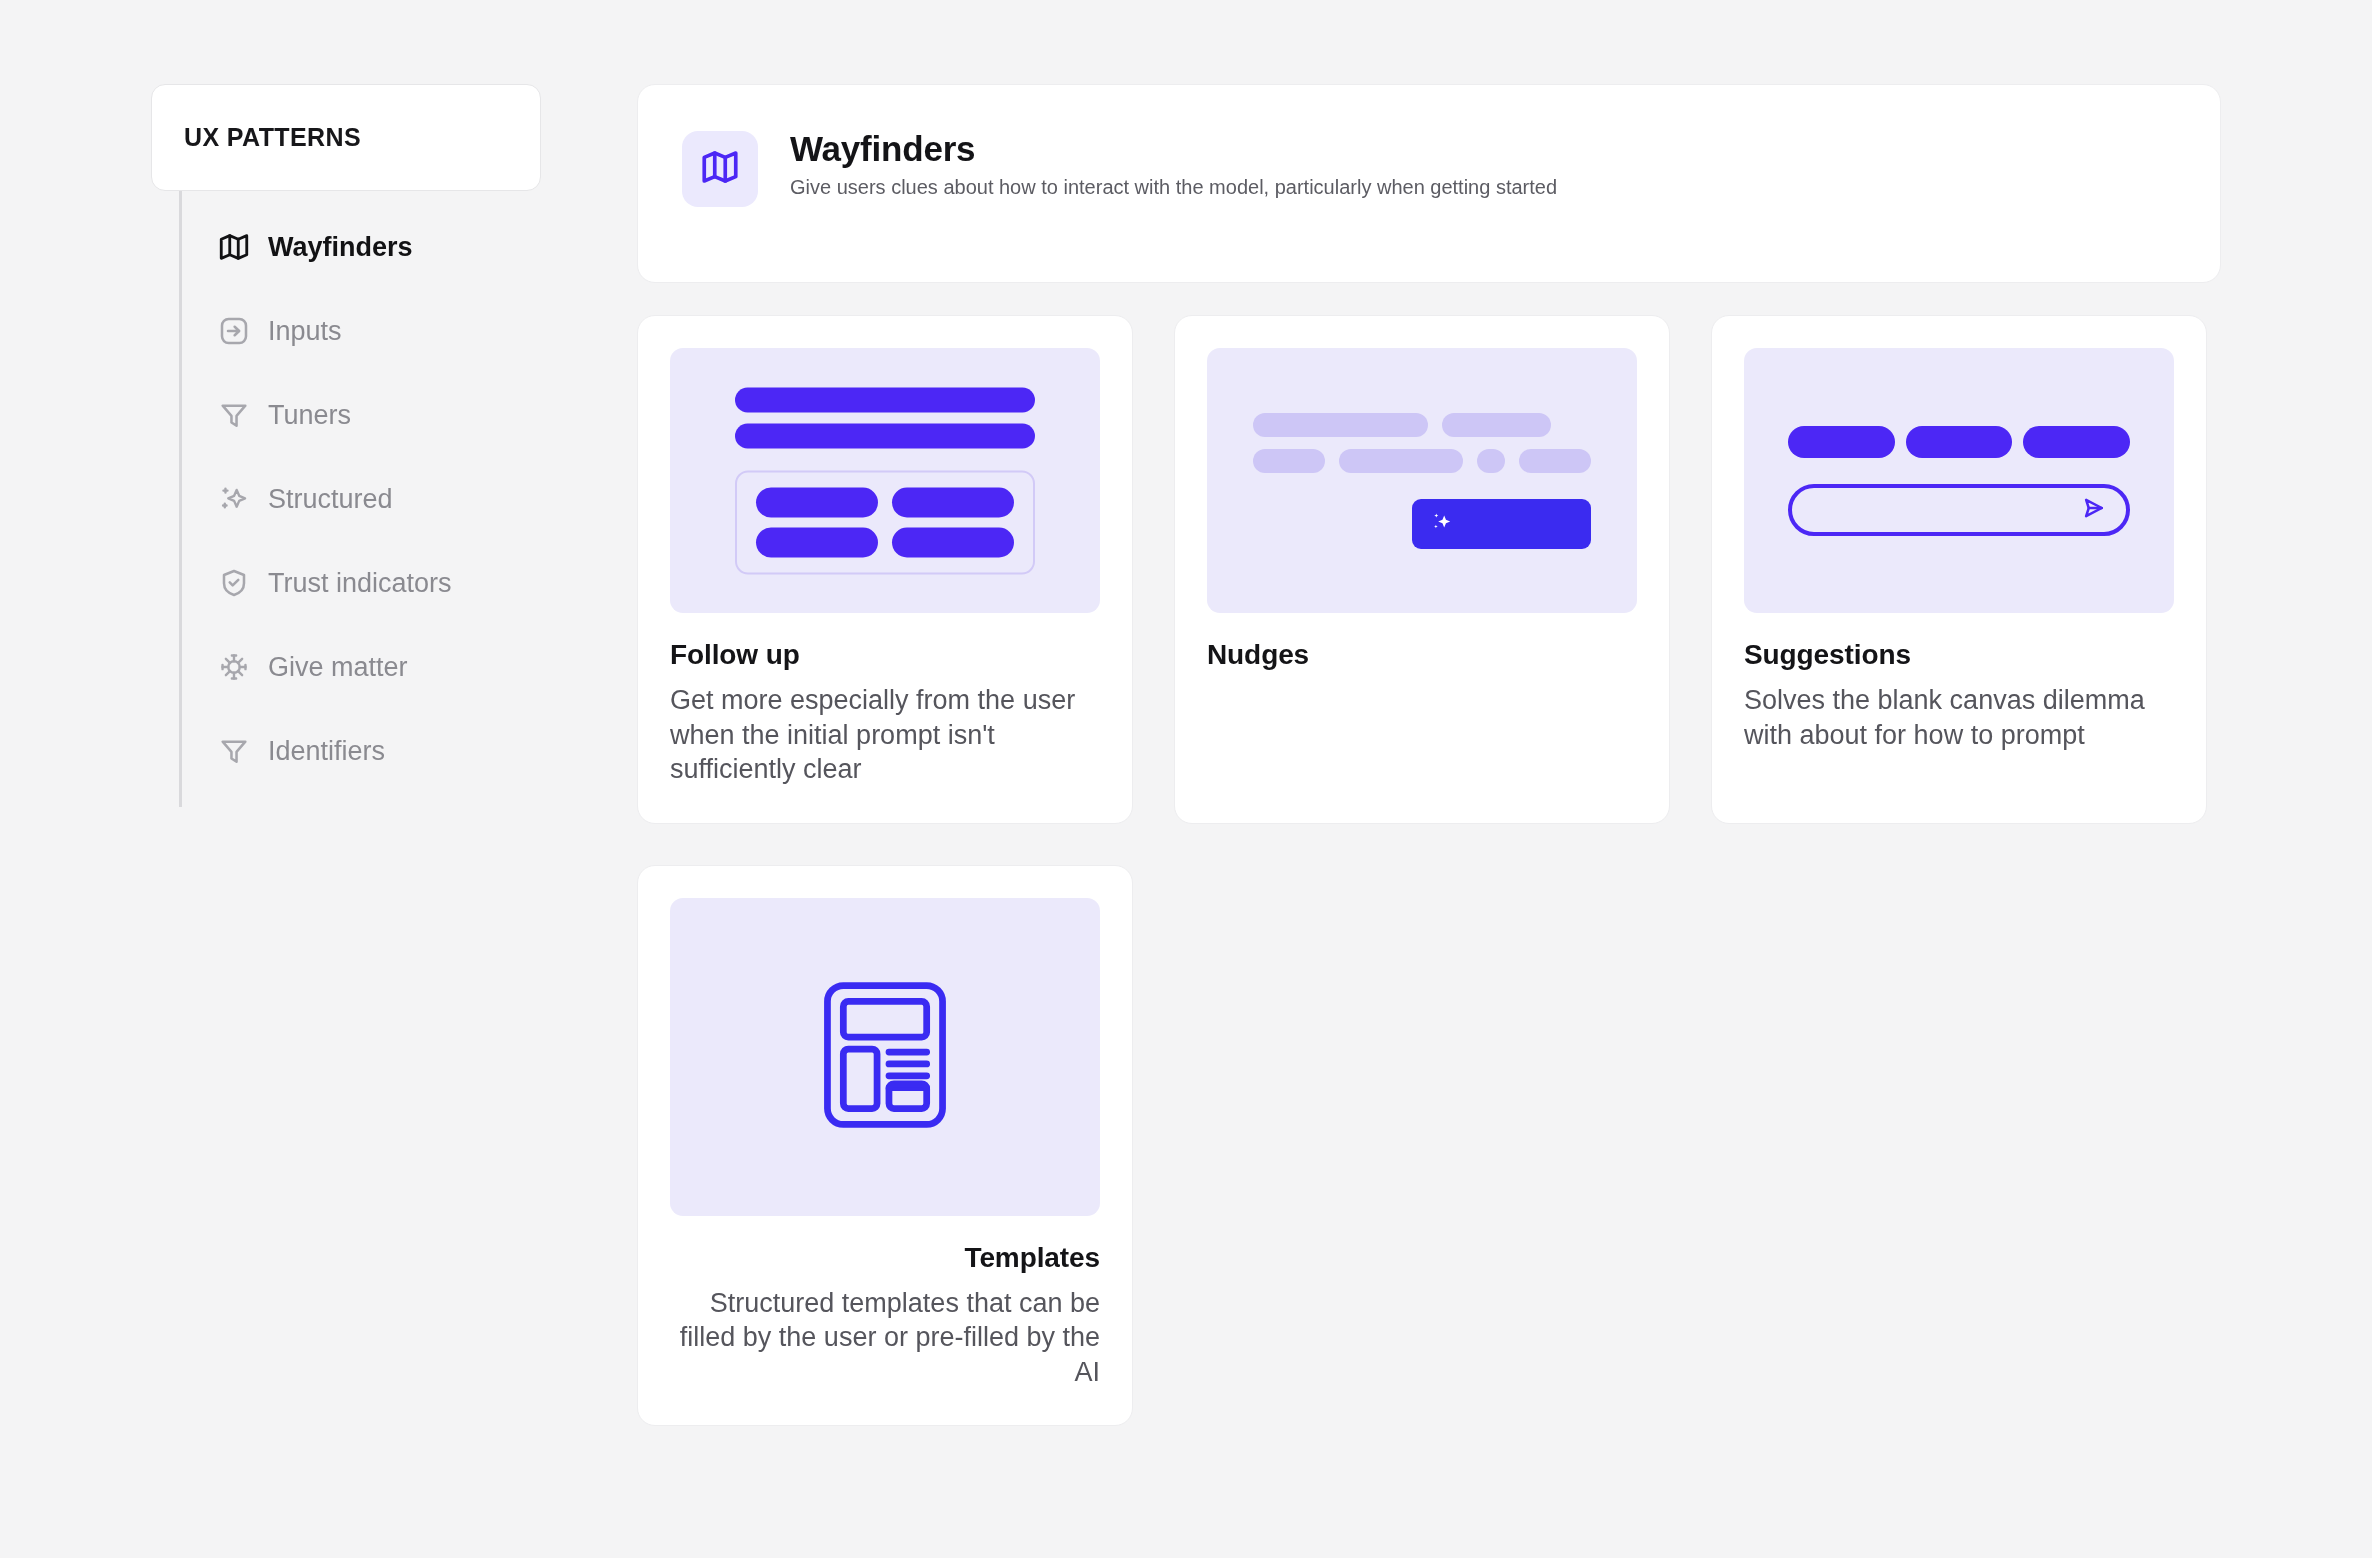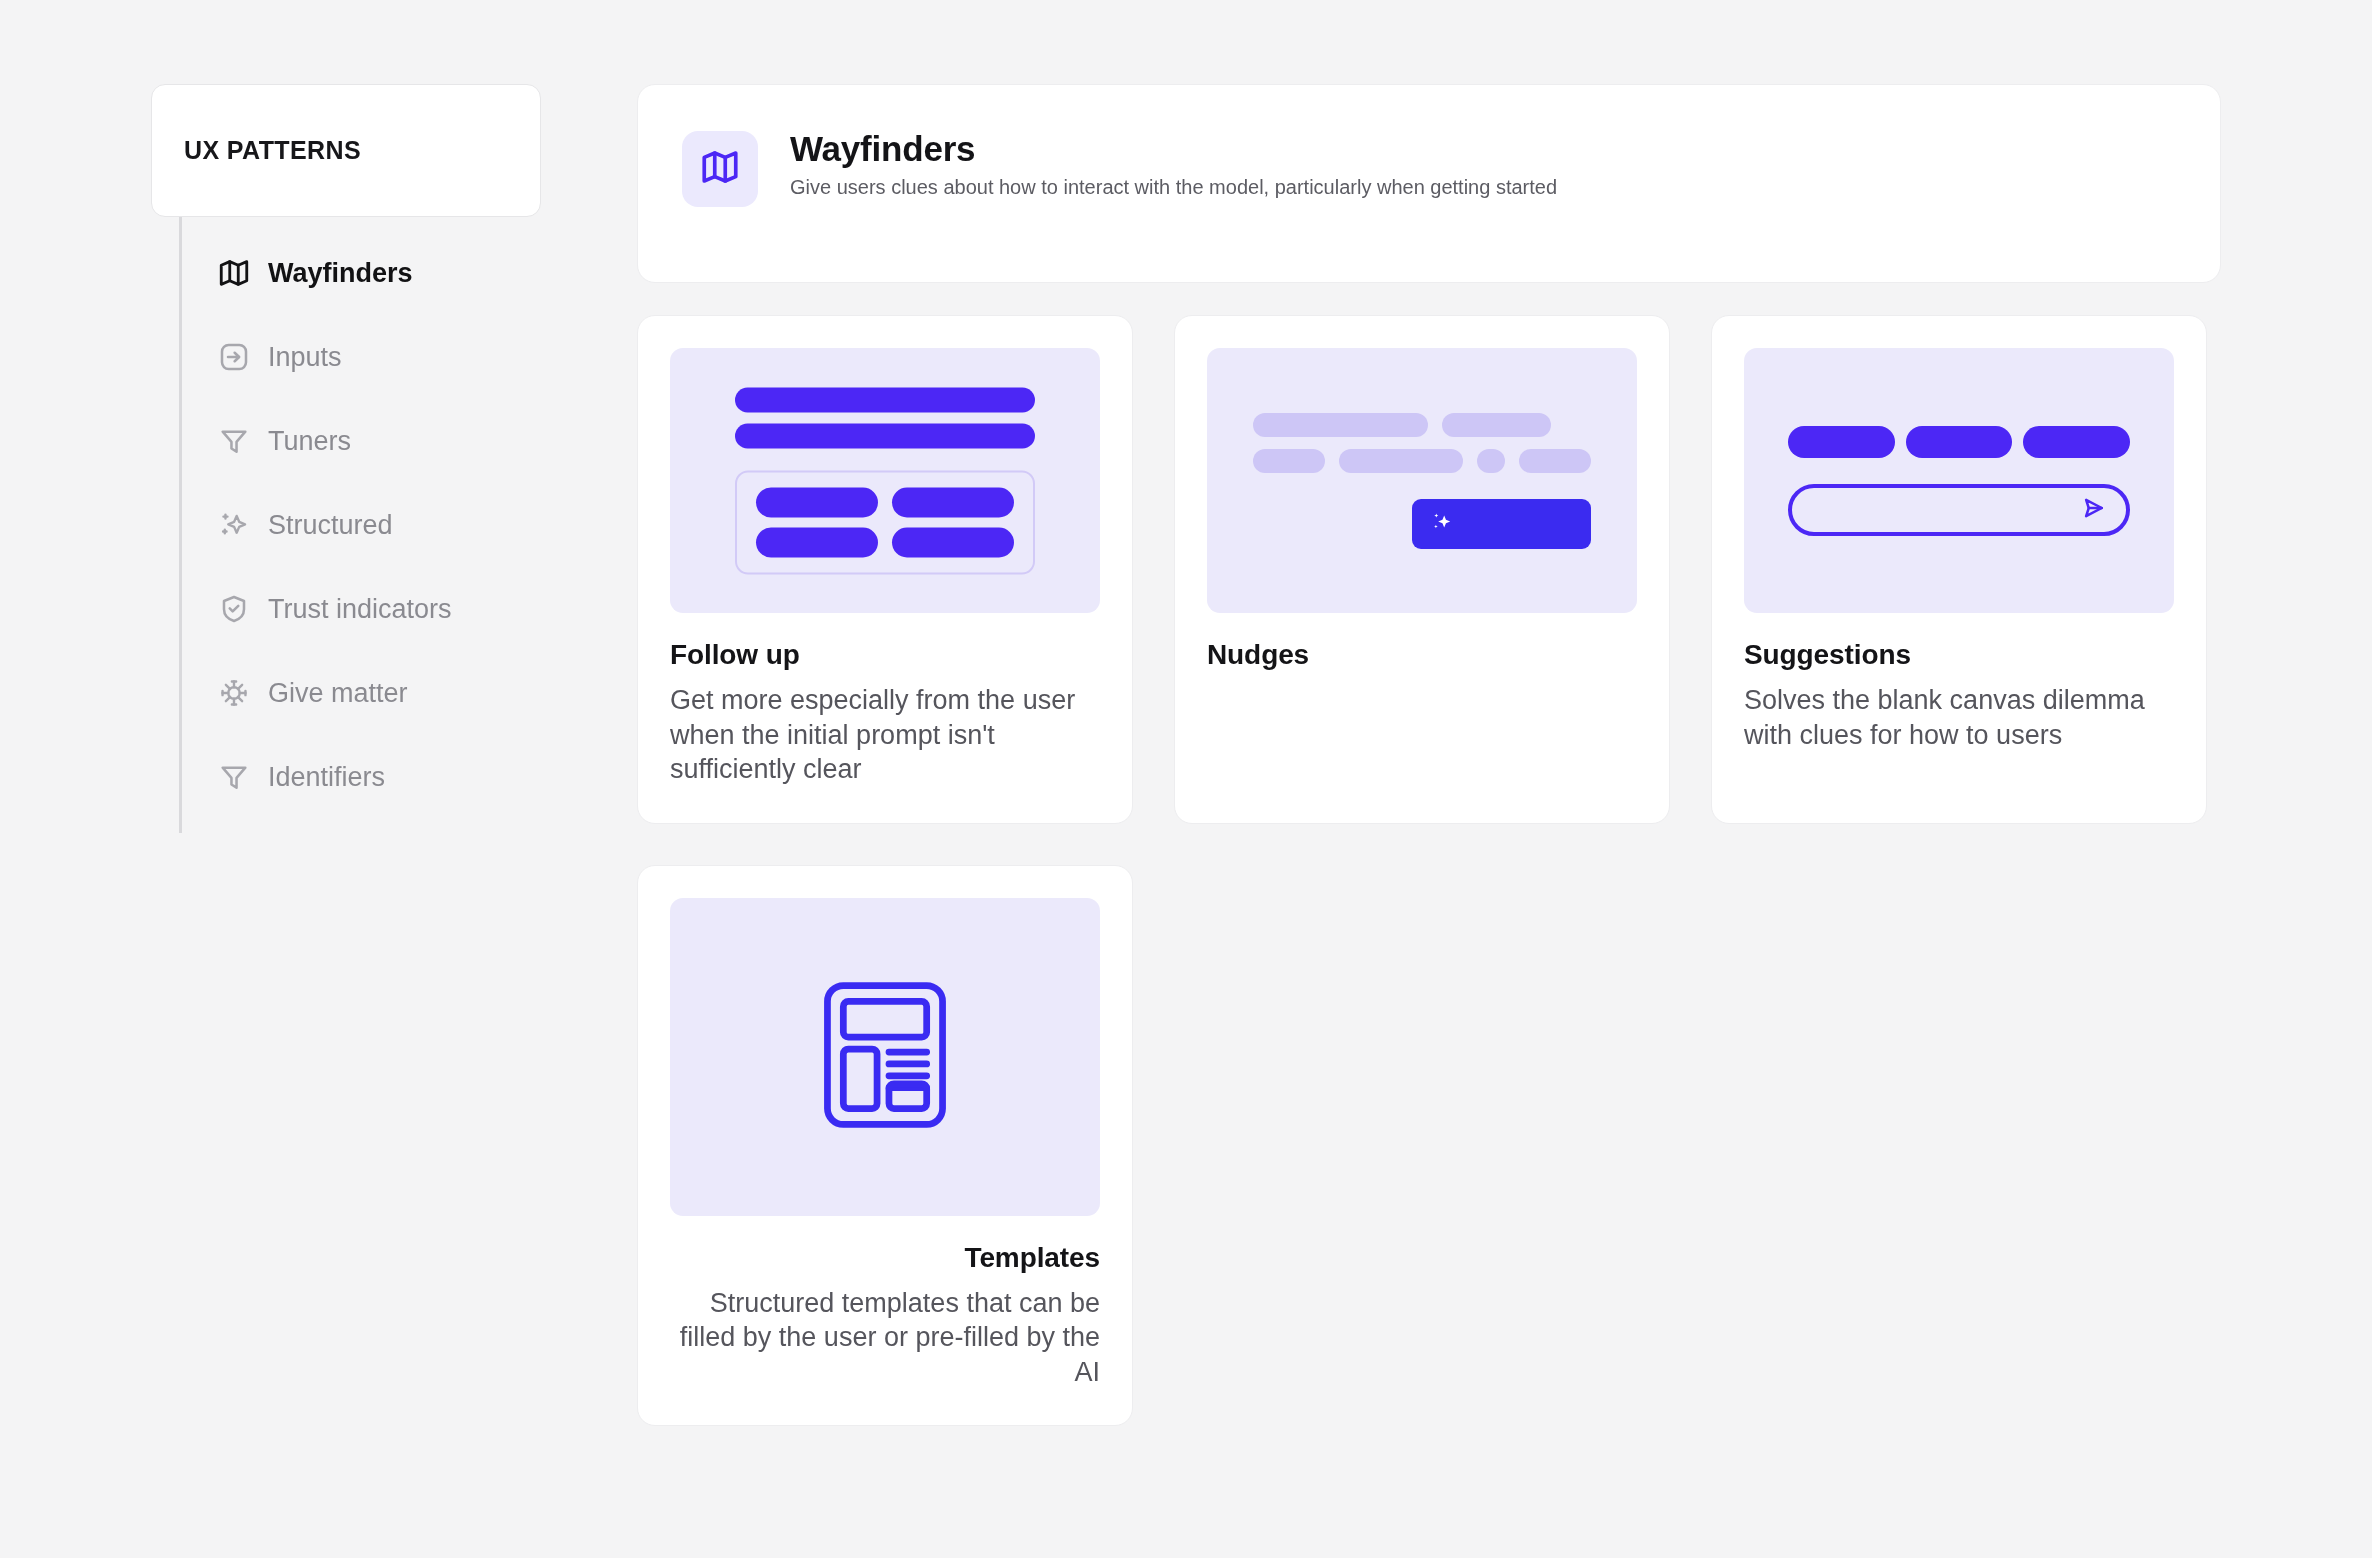--- a/index.html
+++ b/index.html
@@ -21,21 +21,21 @@
   .sidebar {
     position: absolute;
     left: 151px;
     top: 84px;
     width: 390px;
   }
   .sidebar-header {
     background: #ffffff;
     border: 1px solid #e6e6e8;
     border-radius: 14px;
-    height: 133px;
+    height: 107px;
     display: flex;
     align-items: center;
     padding: 0 32px;
   }
   .sidebar-header-title {
     font-size: 25px;
     font-weight: 700;
     letter-spacing: 0.4px;
     color: #17171a;
   }
@@ -399,21 +399,21 @@
                   <svg width="30" height="30" viewBox="0 0 24 24" fill="none" stroke="#4c27f5" stroke-width="2" stroke-linecap="round" stroke-linejoin="round">
                     <path d="M6.5 5.5 19 12 6.5 18.5 8.6 12 6.5 5.5z"></path>
                     <path d="M8.6 12H19"></path>
                   </svg>
                 </span>
               </div>
             </div>
           </div>
         </div>
         <div class="card-title">Suggestions</div>
-        <div class="card-desc">Solves the blank canvas dilemma with clues for how to users</div>
+        <div class="card-desc">Solves the blank canvas dilemma with about for how to prompt</div>
       </div>
 
     </div>
 
     <div class="row2">
 
       <div class="card">
         <div class="thumb thumb-tall">
           <div class="ill">
             <div class="tp-wrap">

